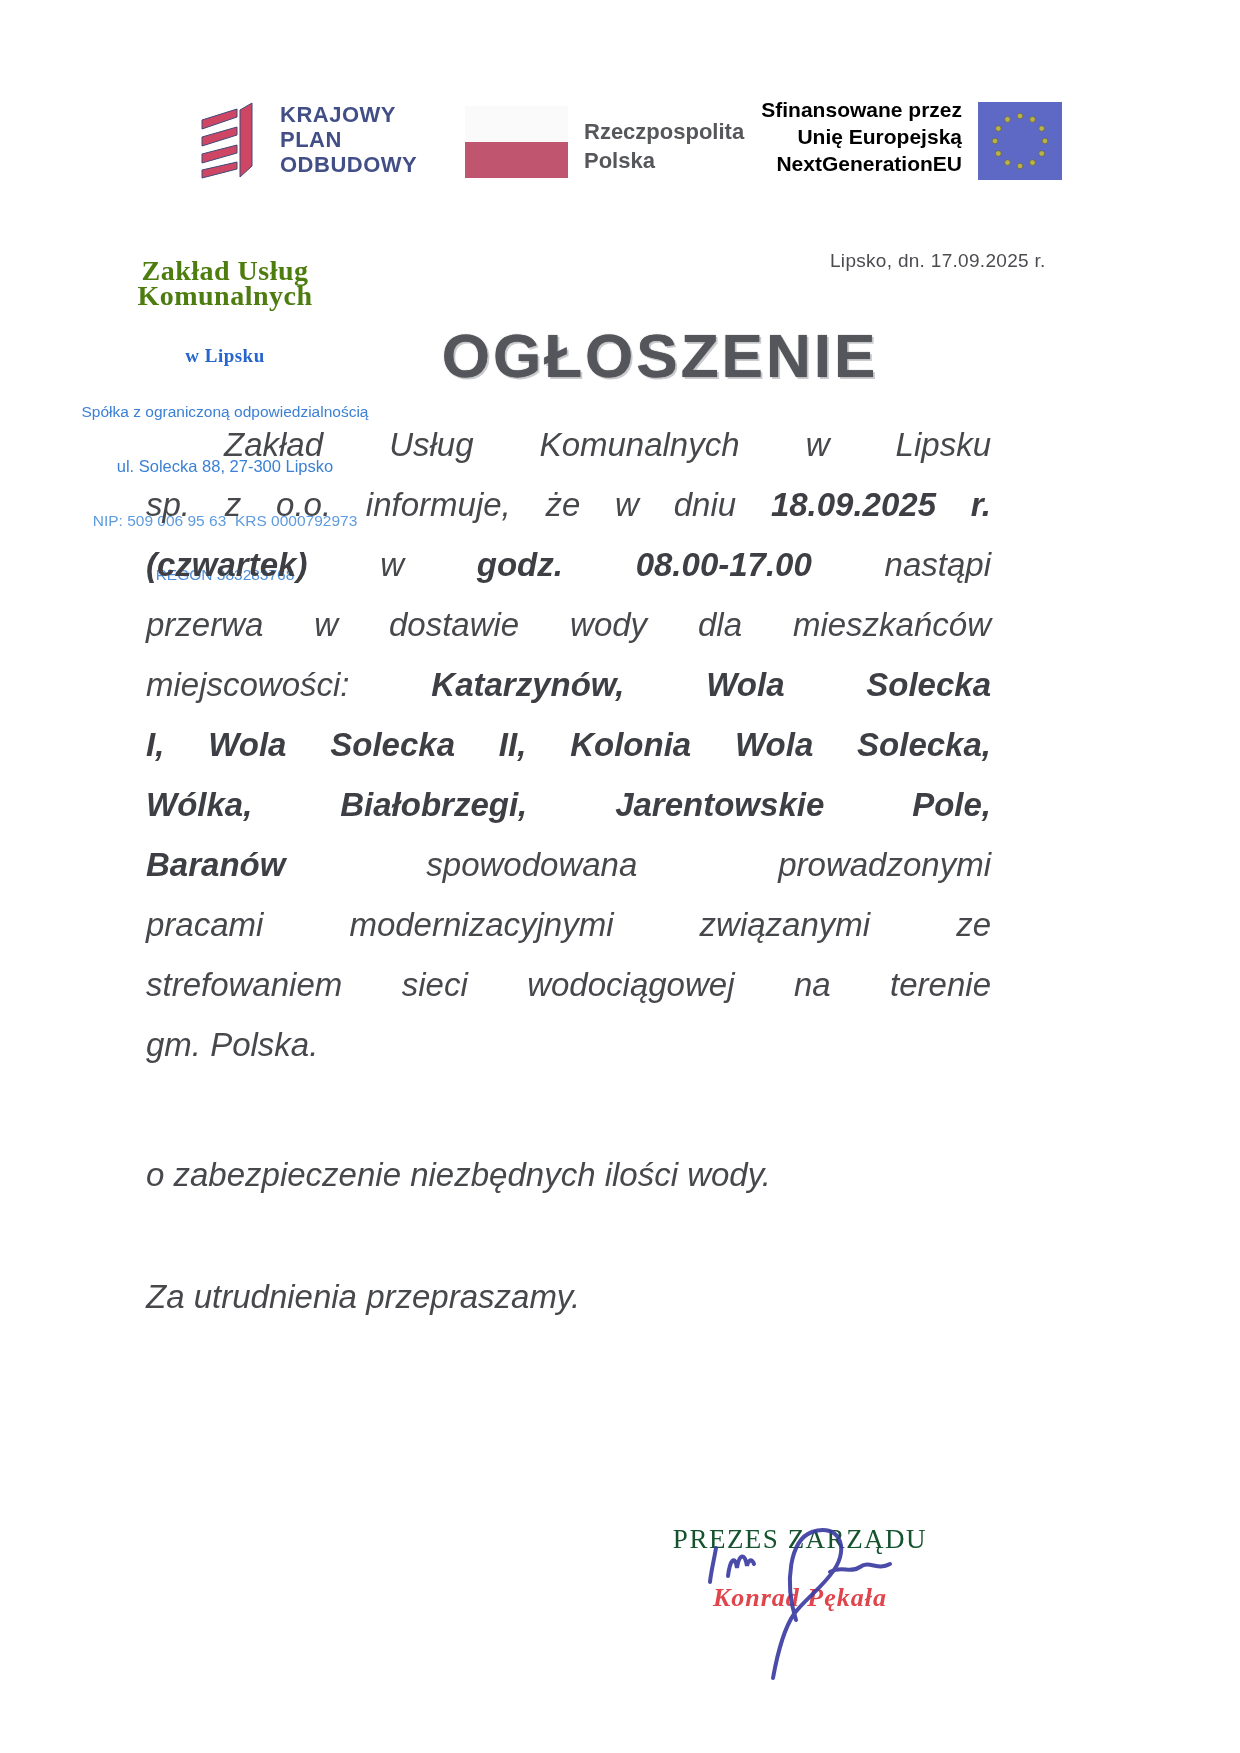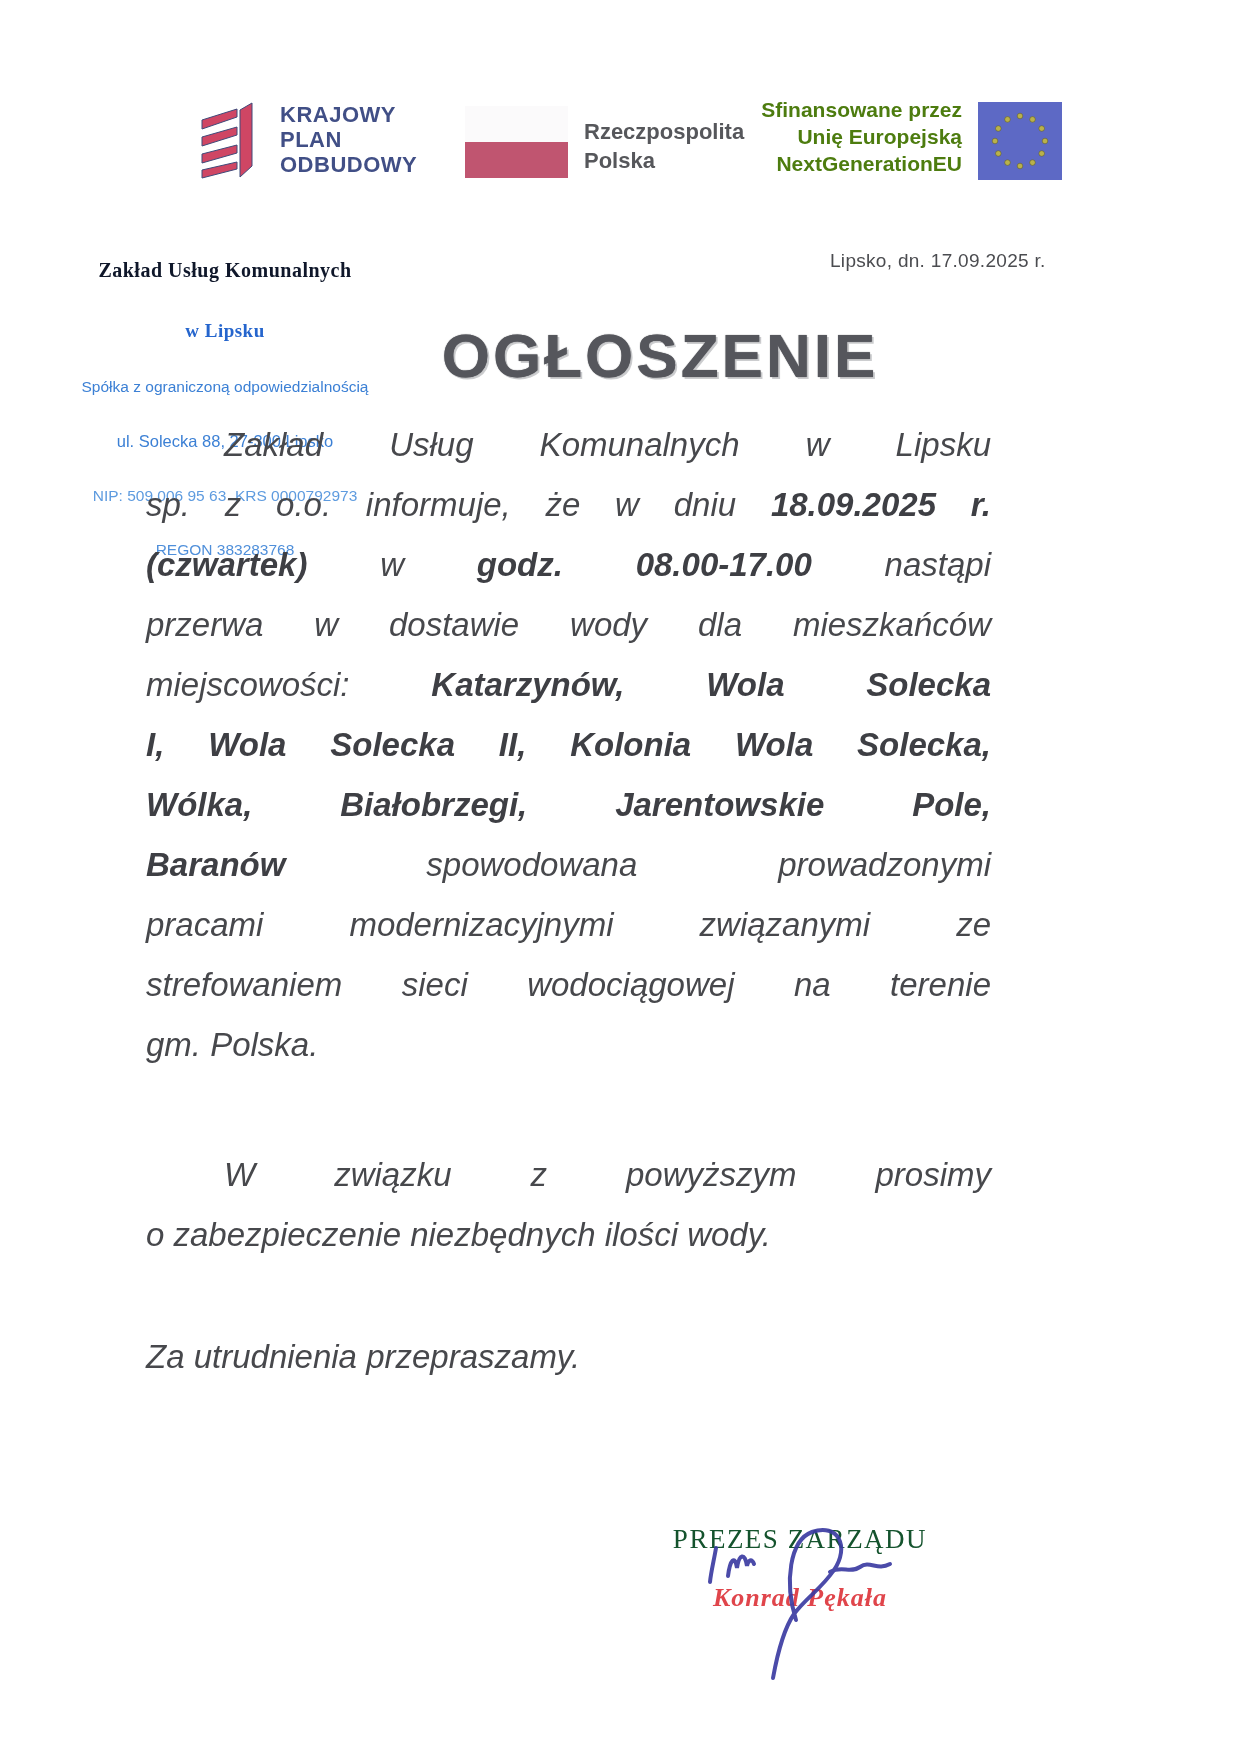--- a/index.html
+++ b/index.html
@@ -21,30 +21,30 @@
   }
   .pl-flag{position:absolute;left:465px;top:106px;width:103px;height:72px;}
   .pl-flag .white{position:absolute;left:0;top:0;width:103px;height:36px;background:#fbfafb;}
   .pl-flag .red{position:absolute;left:0;top:36px;width:103px;height:36px;background:#c05570;}
   .pl-text{
     position:absolute;left:584px;top:117px;
     font-weight:bold;font-size:22px;line-height:29px;color:#56575b;
   }
   .eu-text{
     position:absolute;left:660px;top:96px;width:302px;
-    text-align:right;font-weight:bold;font-size:21px;line-height:27px;color:#4d7c0f;
+    text-align:right;font-weight:bold;font-size:21px;line-height:27px;color:#000000;
   }
   .eu-flag{position:absolute;left:978px;top:102px;width:84px;height:78px;}
 
   
   .stamp{
     position:absolute;left:60px;top:222px;width:330px;
     text-align:center;white-space:pre-wrap;
   }
-  .stamp .s1{font-family:"Liberation Serif",serif;font-weight:bold;font-size:20px;line-height:25px;color:#0f172a;letter-spacing:.5px;}
+  .stamp .s1{font-family:"Liberation Serif",serif;font-weight:bold;font-size:28px;line-height:25px;color:#4d7c0f;letter-spacing:.5px;}
   .stamp .s2{font-family:"Liberation Serif",serif;font-weight:bold;font-size:19px;line-height:23px;color:#2565cd;letter-spacing:.5px;}
   .stamp .s3{font-size:15.5px;line-height:18px;color:#3c80d5;}
   .stamp .s4{font-size:16.5px;line-height:19px;color:#3c80d5;}
   .stamp .s5{font-size:15.5px;line-height:18px;color:#5e9bdf;}
   .stamp .s6{font-size:15.5px;line-height:18px;color:#4f8fda;}
 
   
   .dateline{
     position:absolute;left:830px;top:250px;
     font-size:19px;color:#4b4c50;letter-spacing:.3px;
@@ -165,21 +165,20 @@
         <div class="line just"><span>przerwa w dostawie wody dla mieszkańców</span></div>
         <div class="line just"><span>miejscowości: </span><span class="b">Katarzynów, Wola Solecka</span></div>
         <div class="line just"><span class="b">I, Wola Solecka II, Kolonia Wola Solecka,</span></div>
         <div class="line just"><span class="b">Wólka, Białobrzegi, Jarentowskie Pole,</span></div>
         <div class="line just"><span class="b">Baranów</span><span> spowodowana prowadzonymi</span></div>
         <div class="line just"><span>pracami modernizacyjnymi związanymi ze</span></div>
         <div class="line just"><span>strefowaniem sieci wodociągowej na terenie</span></div>
         <div class="line"><span>gm. Polska.</span></div>
       </div>
       <div class="para">
-        <div class="line just ind"><span>W związku z powyższym prosimy</span></div>
         <div class="line"><span>o zabezpieczenie niezbędnych ilości wody.</span></div>
       </div>
       <div class="para">
         <div class="line"><span>Za utrudnienia przepraszamy.</span></div>
       </div>
     </div>
 
   <div class="sig-block">
     <div class="sig-role">PREZES ZARZĄDU</div>
     <div class="sig-name">Konrad Pękała</div>

